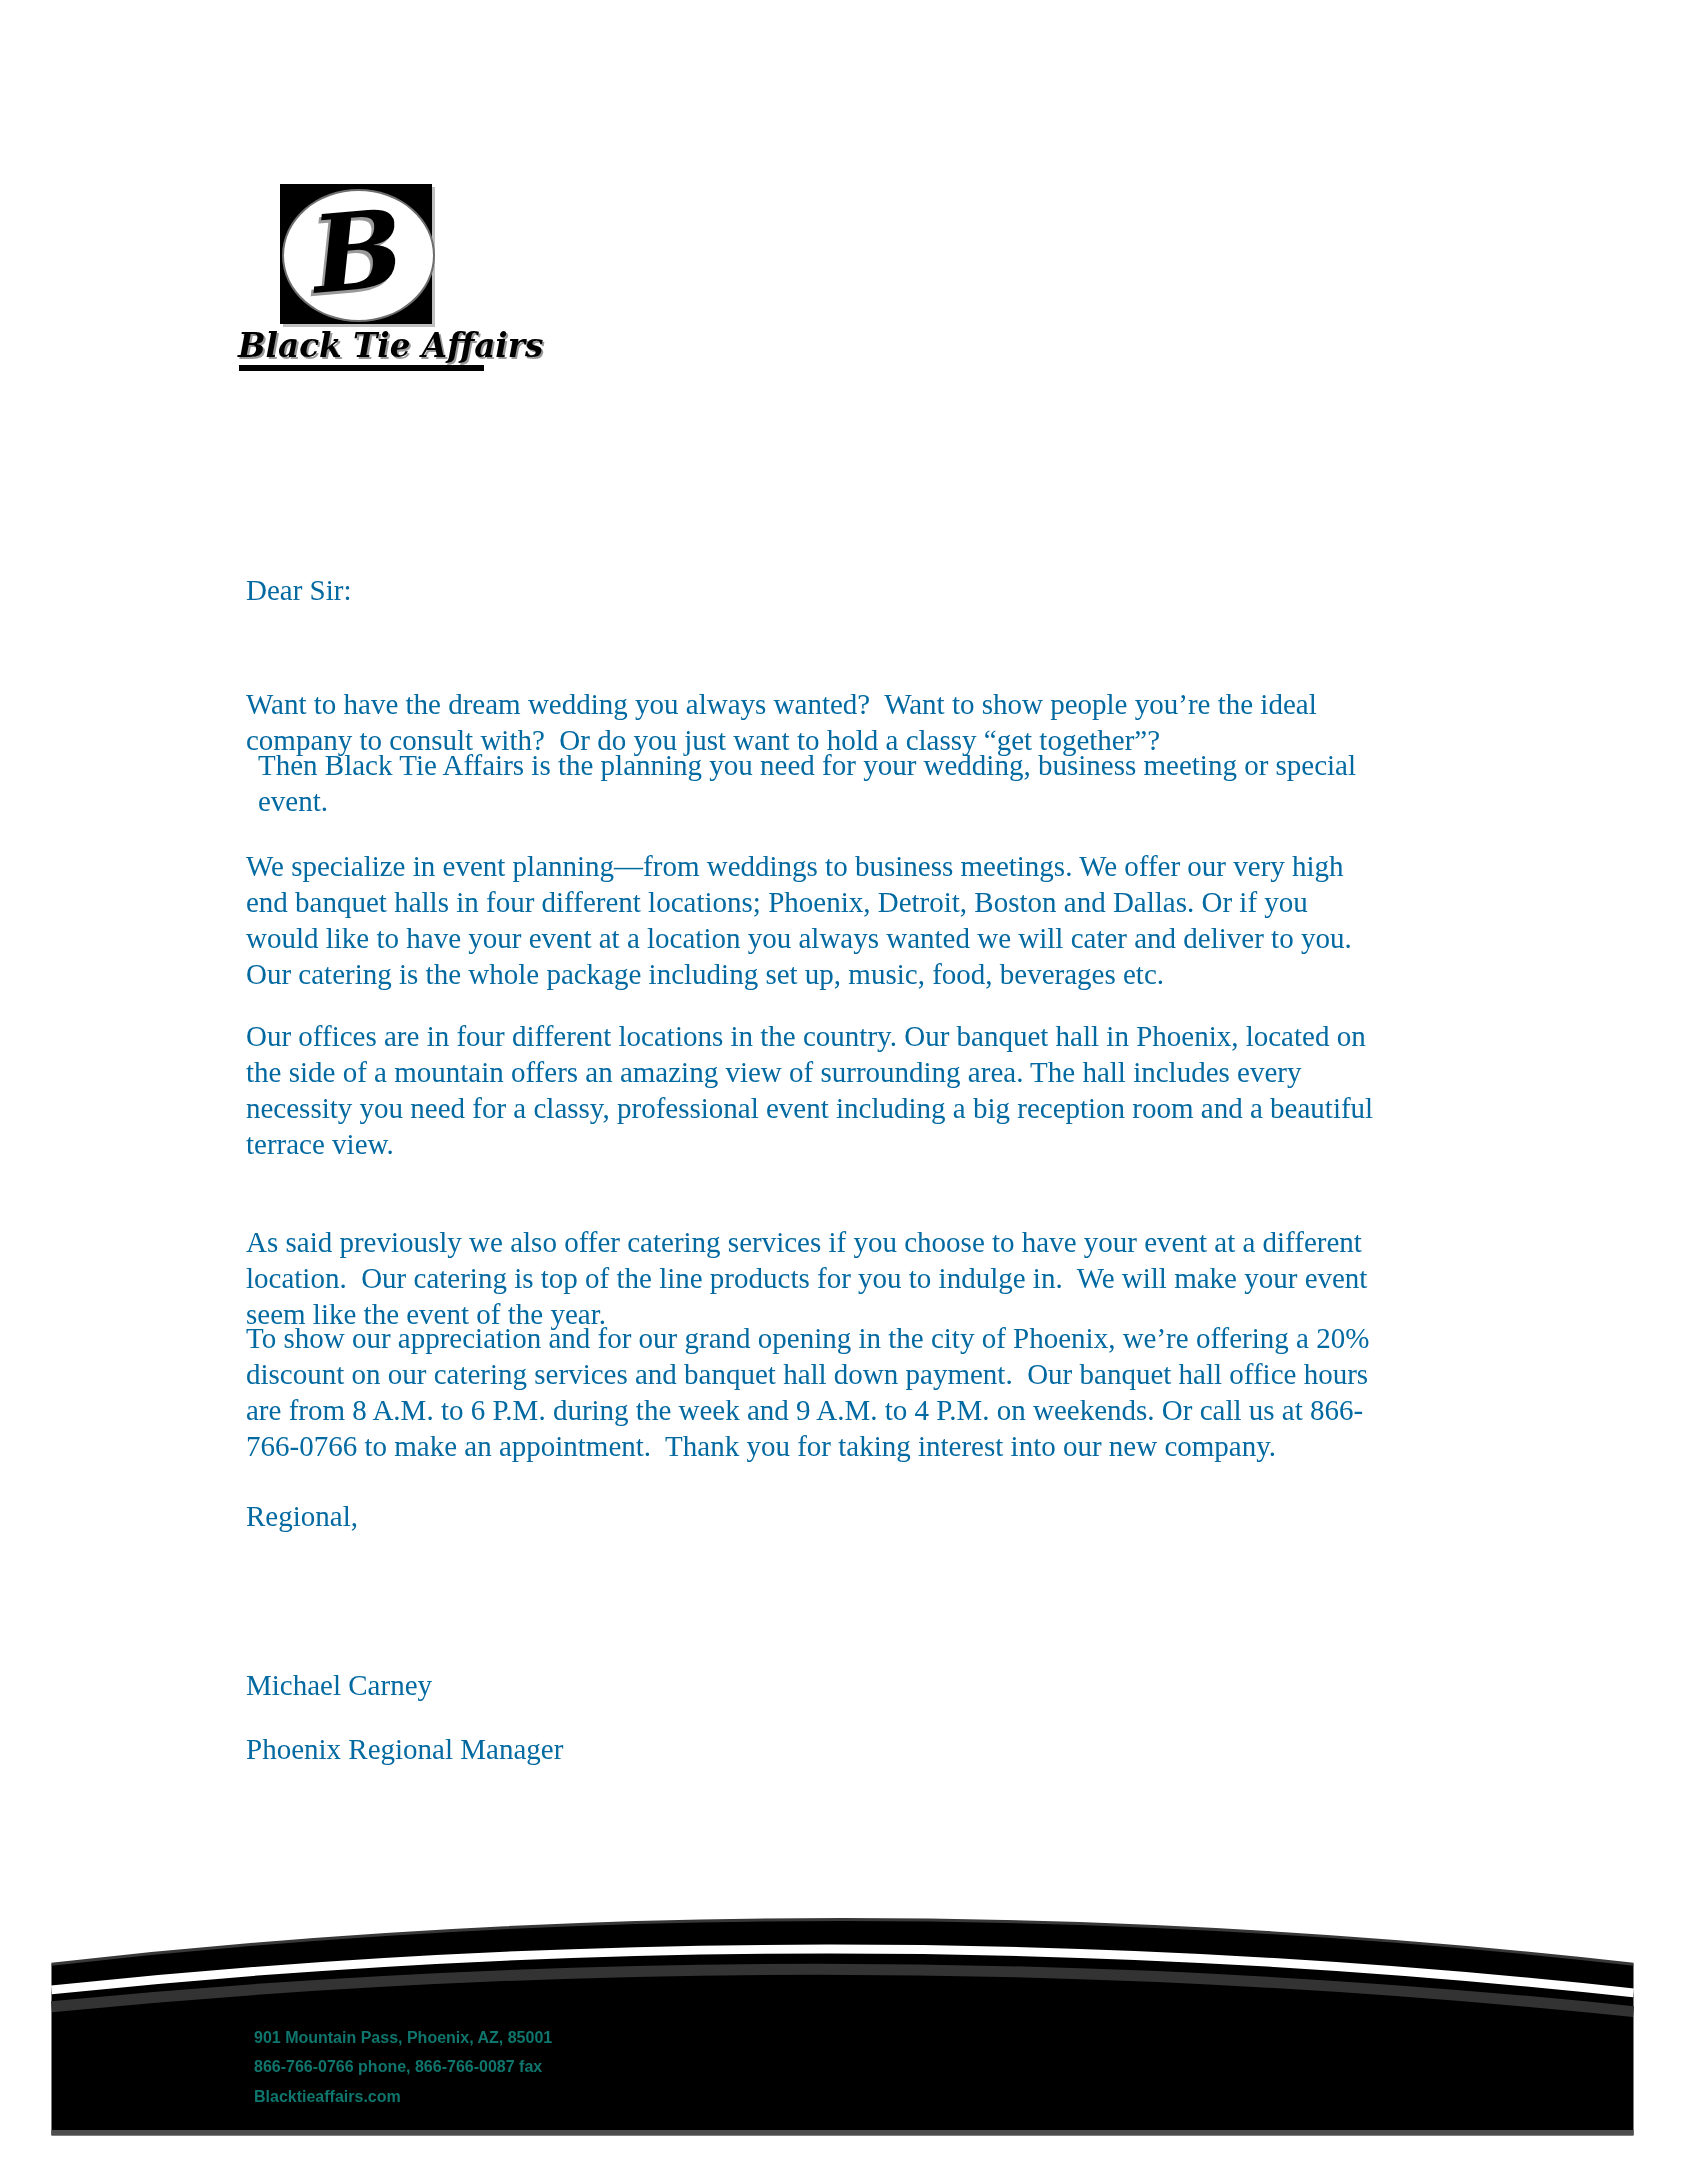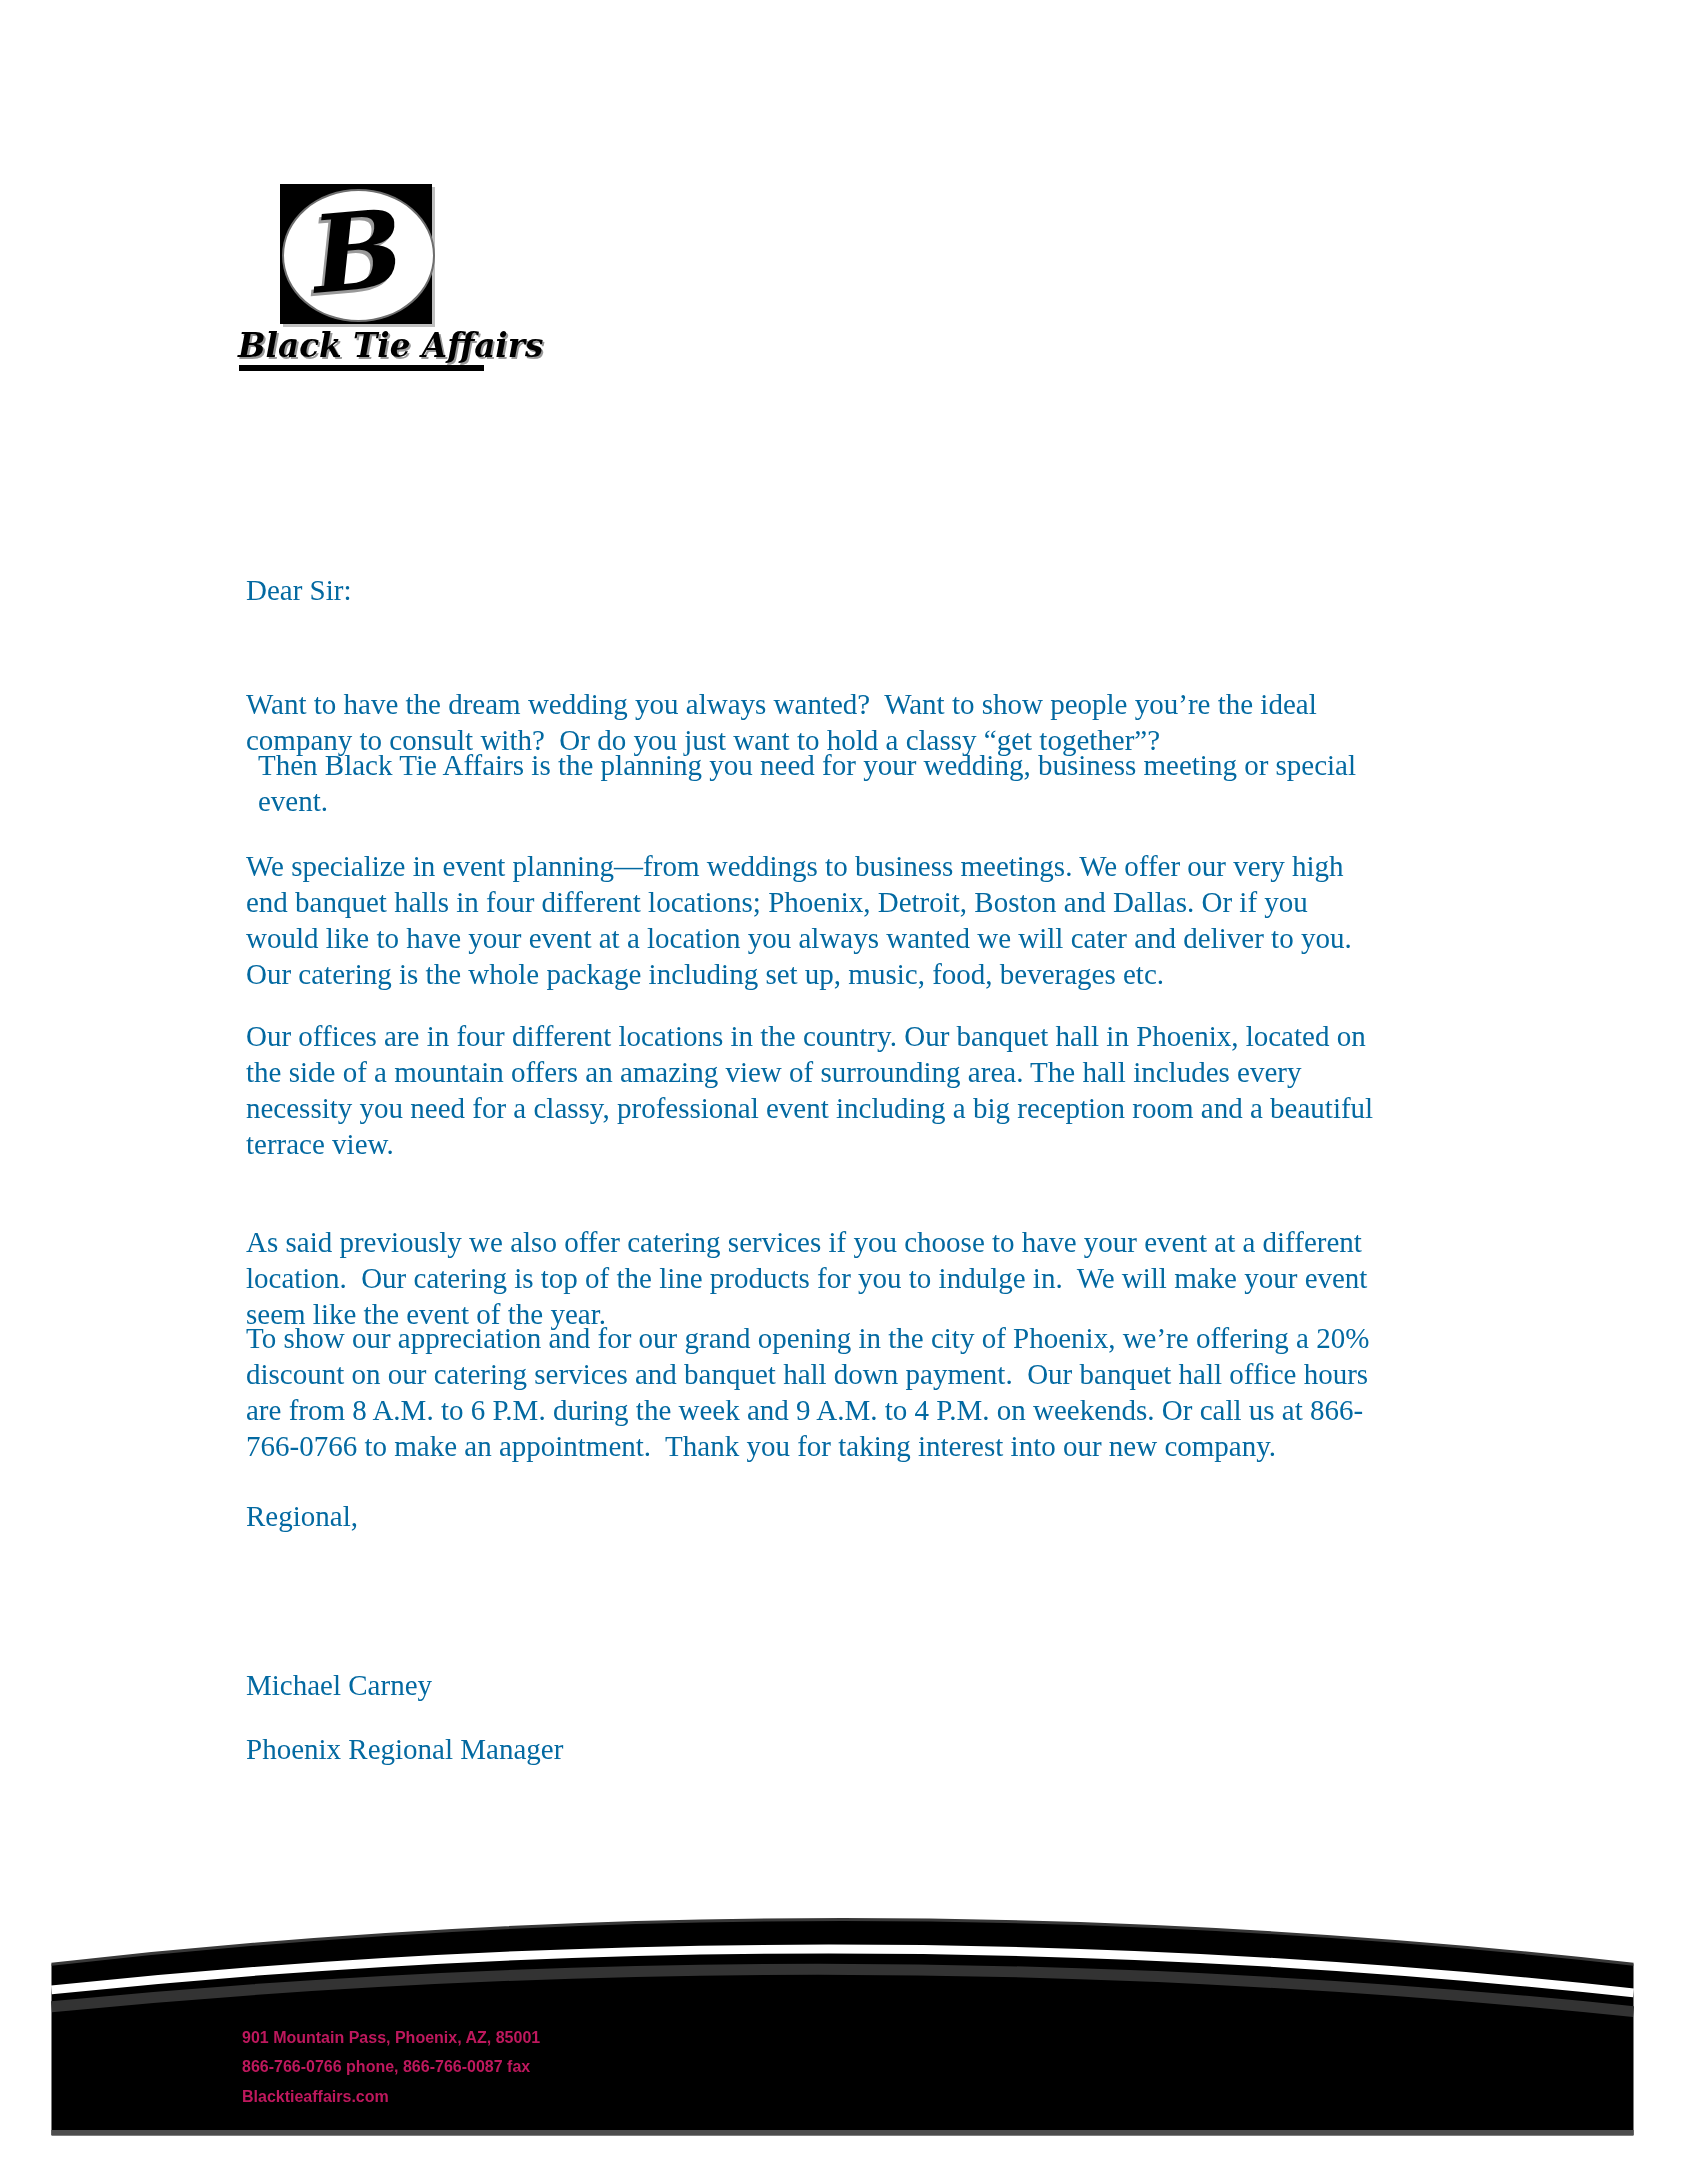--- a/index.html
+++ b/index.html
@@ -84,26 +84,26 @@
 
   
   .footer-svg { position: absolute; left: 0; top: 1881px; width: 1683px; height: 297px; }
   .footer-band { fill: #000000; }
   .footer-band-edge { fill: none; stroke: #383838; stroke-width: 3; }
   .footer-stripe-white { fill: none; stroke: #ffffff; stroke-width: 9; }
   .footer-stripe-gray { fill: none; stroke: #333333; stroke-width: 11; }
   .footer-bottom-line { stroke: #4d4d4d; stroke-width: 5; }
   .footer-text {
     position: absolute;
-    left: 242px;
+    left: 254px;
     font-family: "Liberation Sans", sans-serif;
     font-weight: bold;
     font-size: 16px;
     line-height: 20px;
-    color: #be185d;
+    color: #0f766e;
     white-space: pre;
   }
   .pos-f1 { top: 2028px; }
   .pos-f2 { top: 2057px; }
   .pos-f3 { top: 2087px; }
 </style>
 </head>
 <body>
 
 <div class="page">

